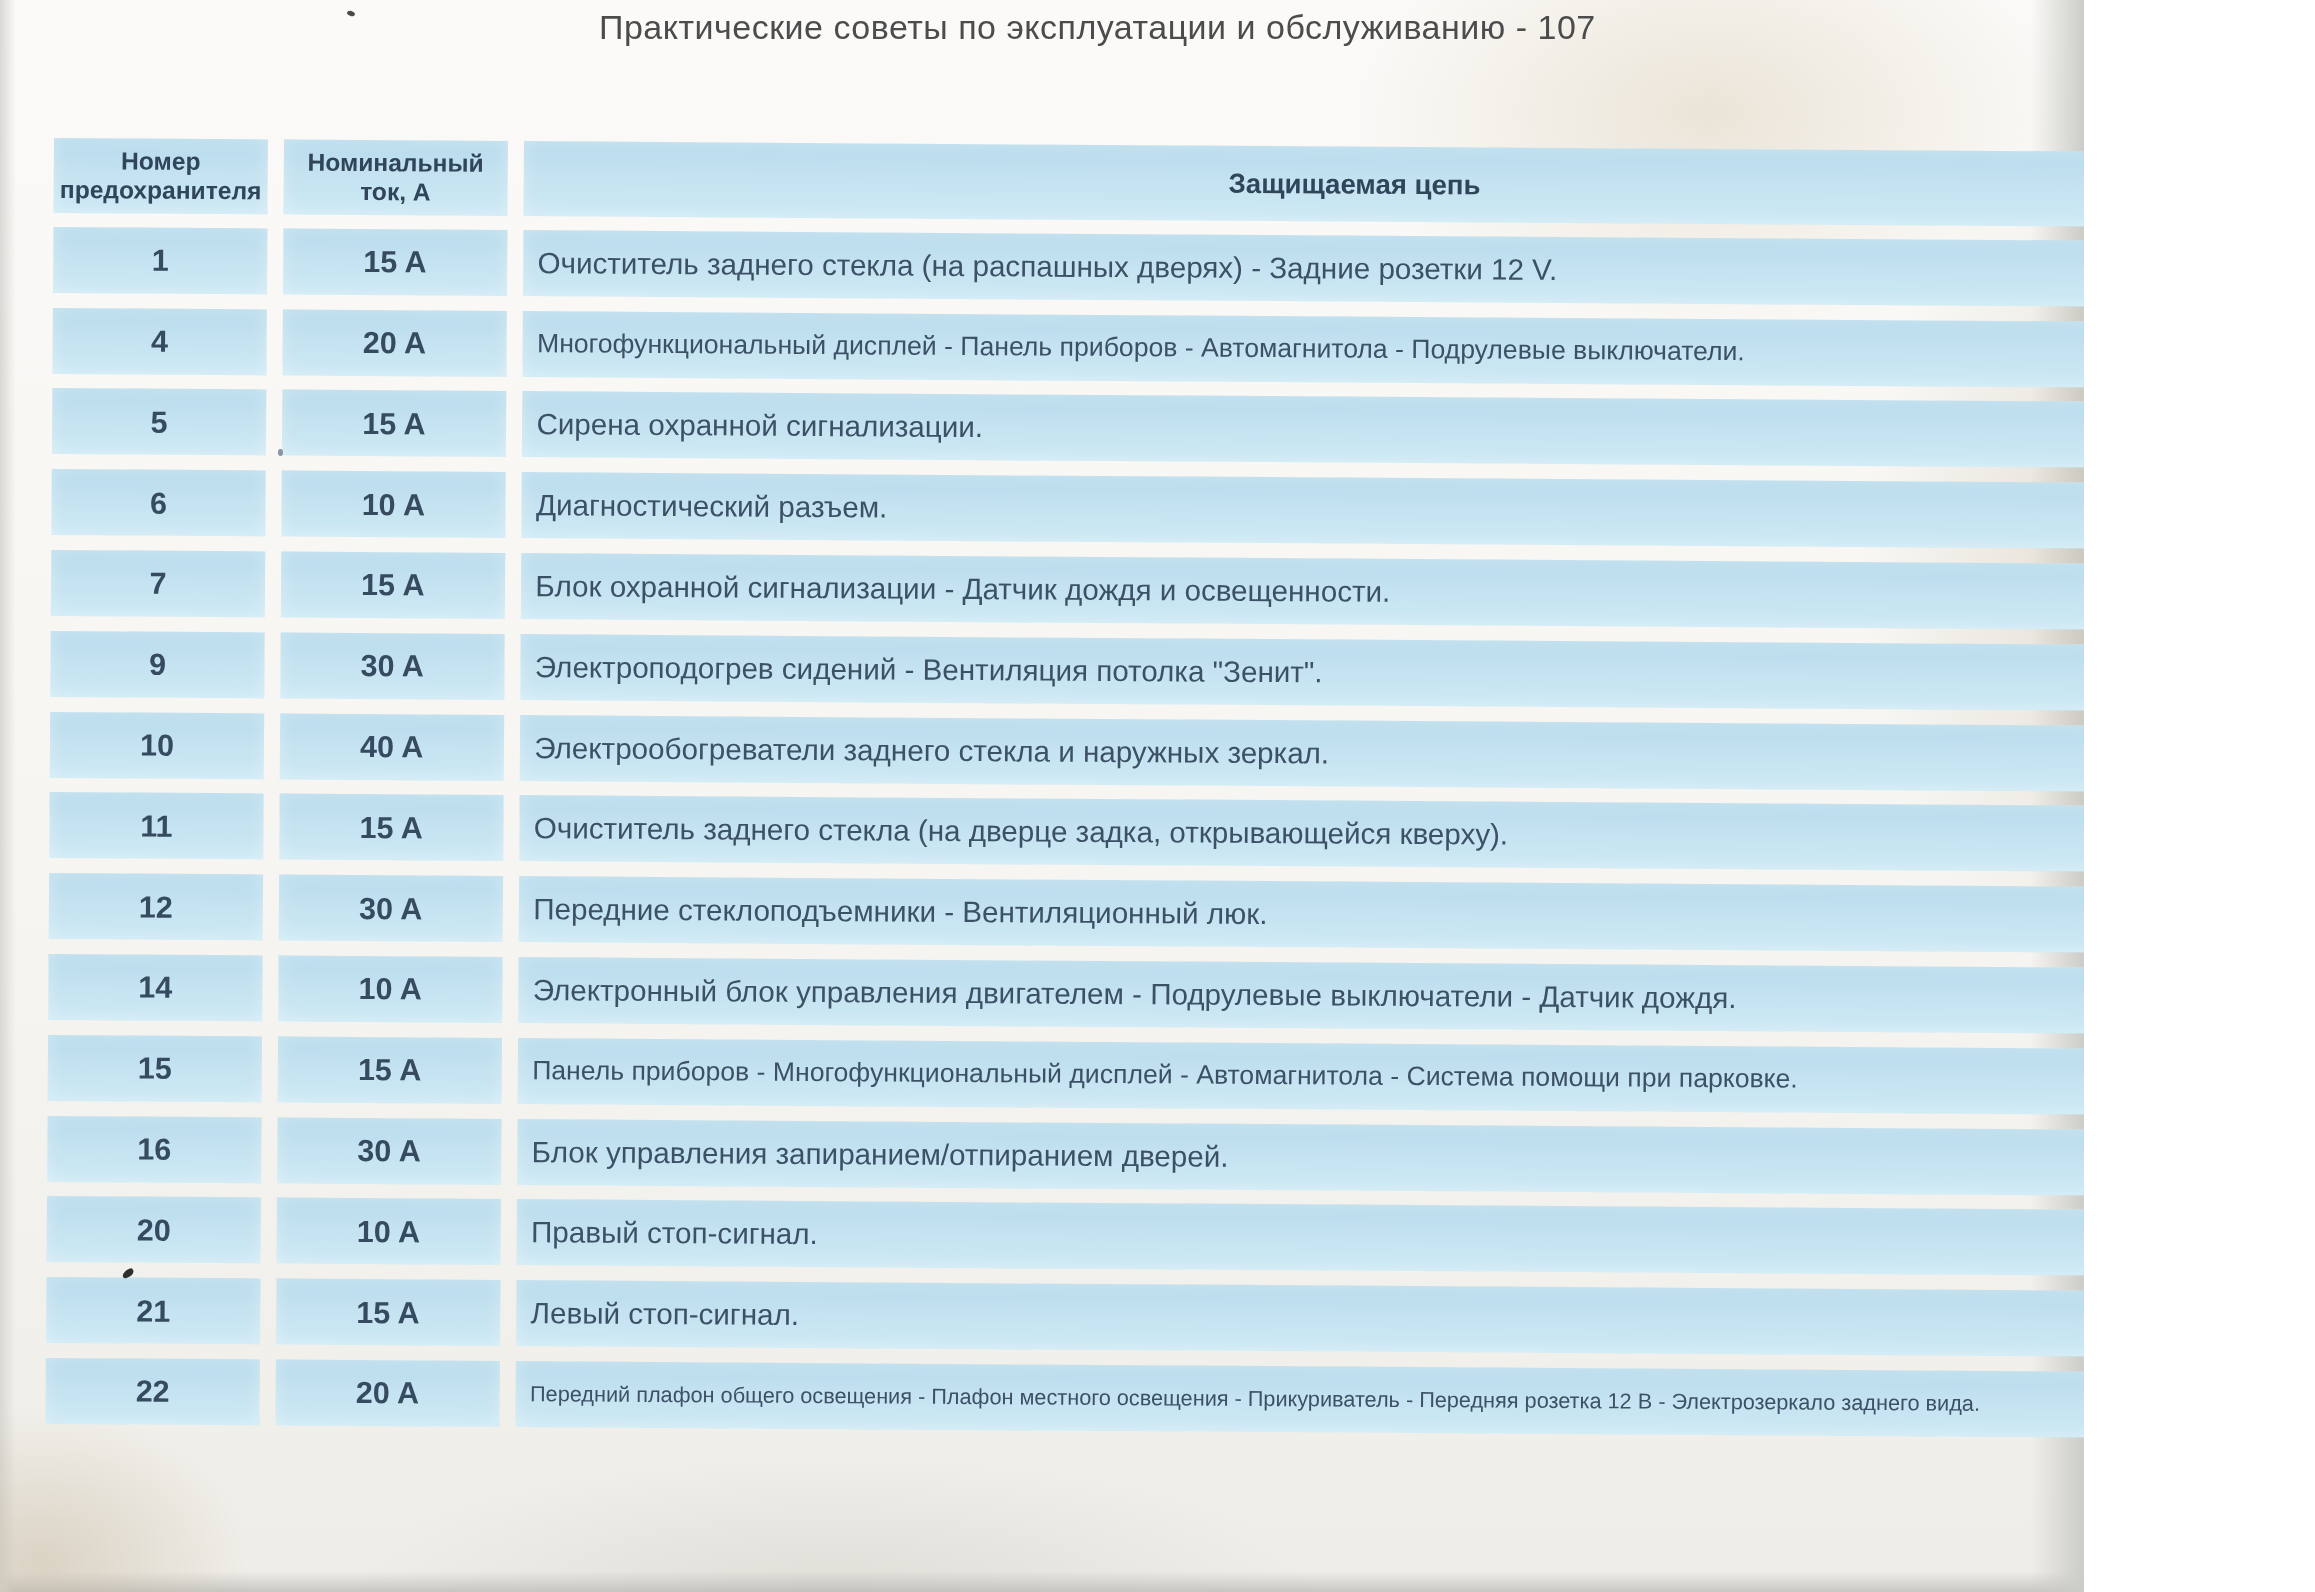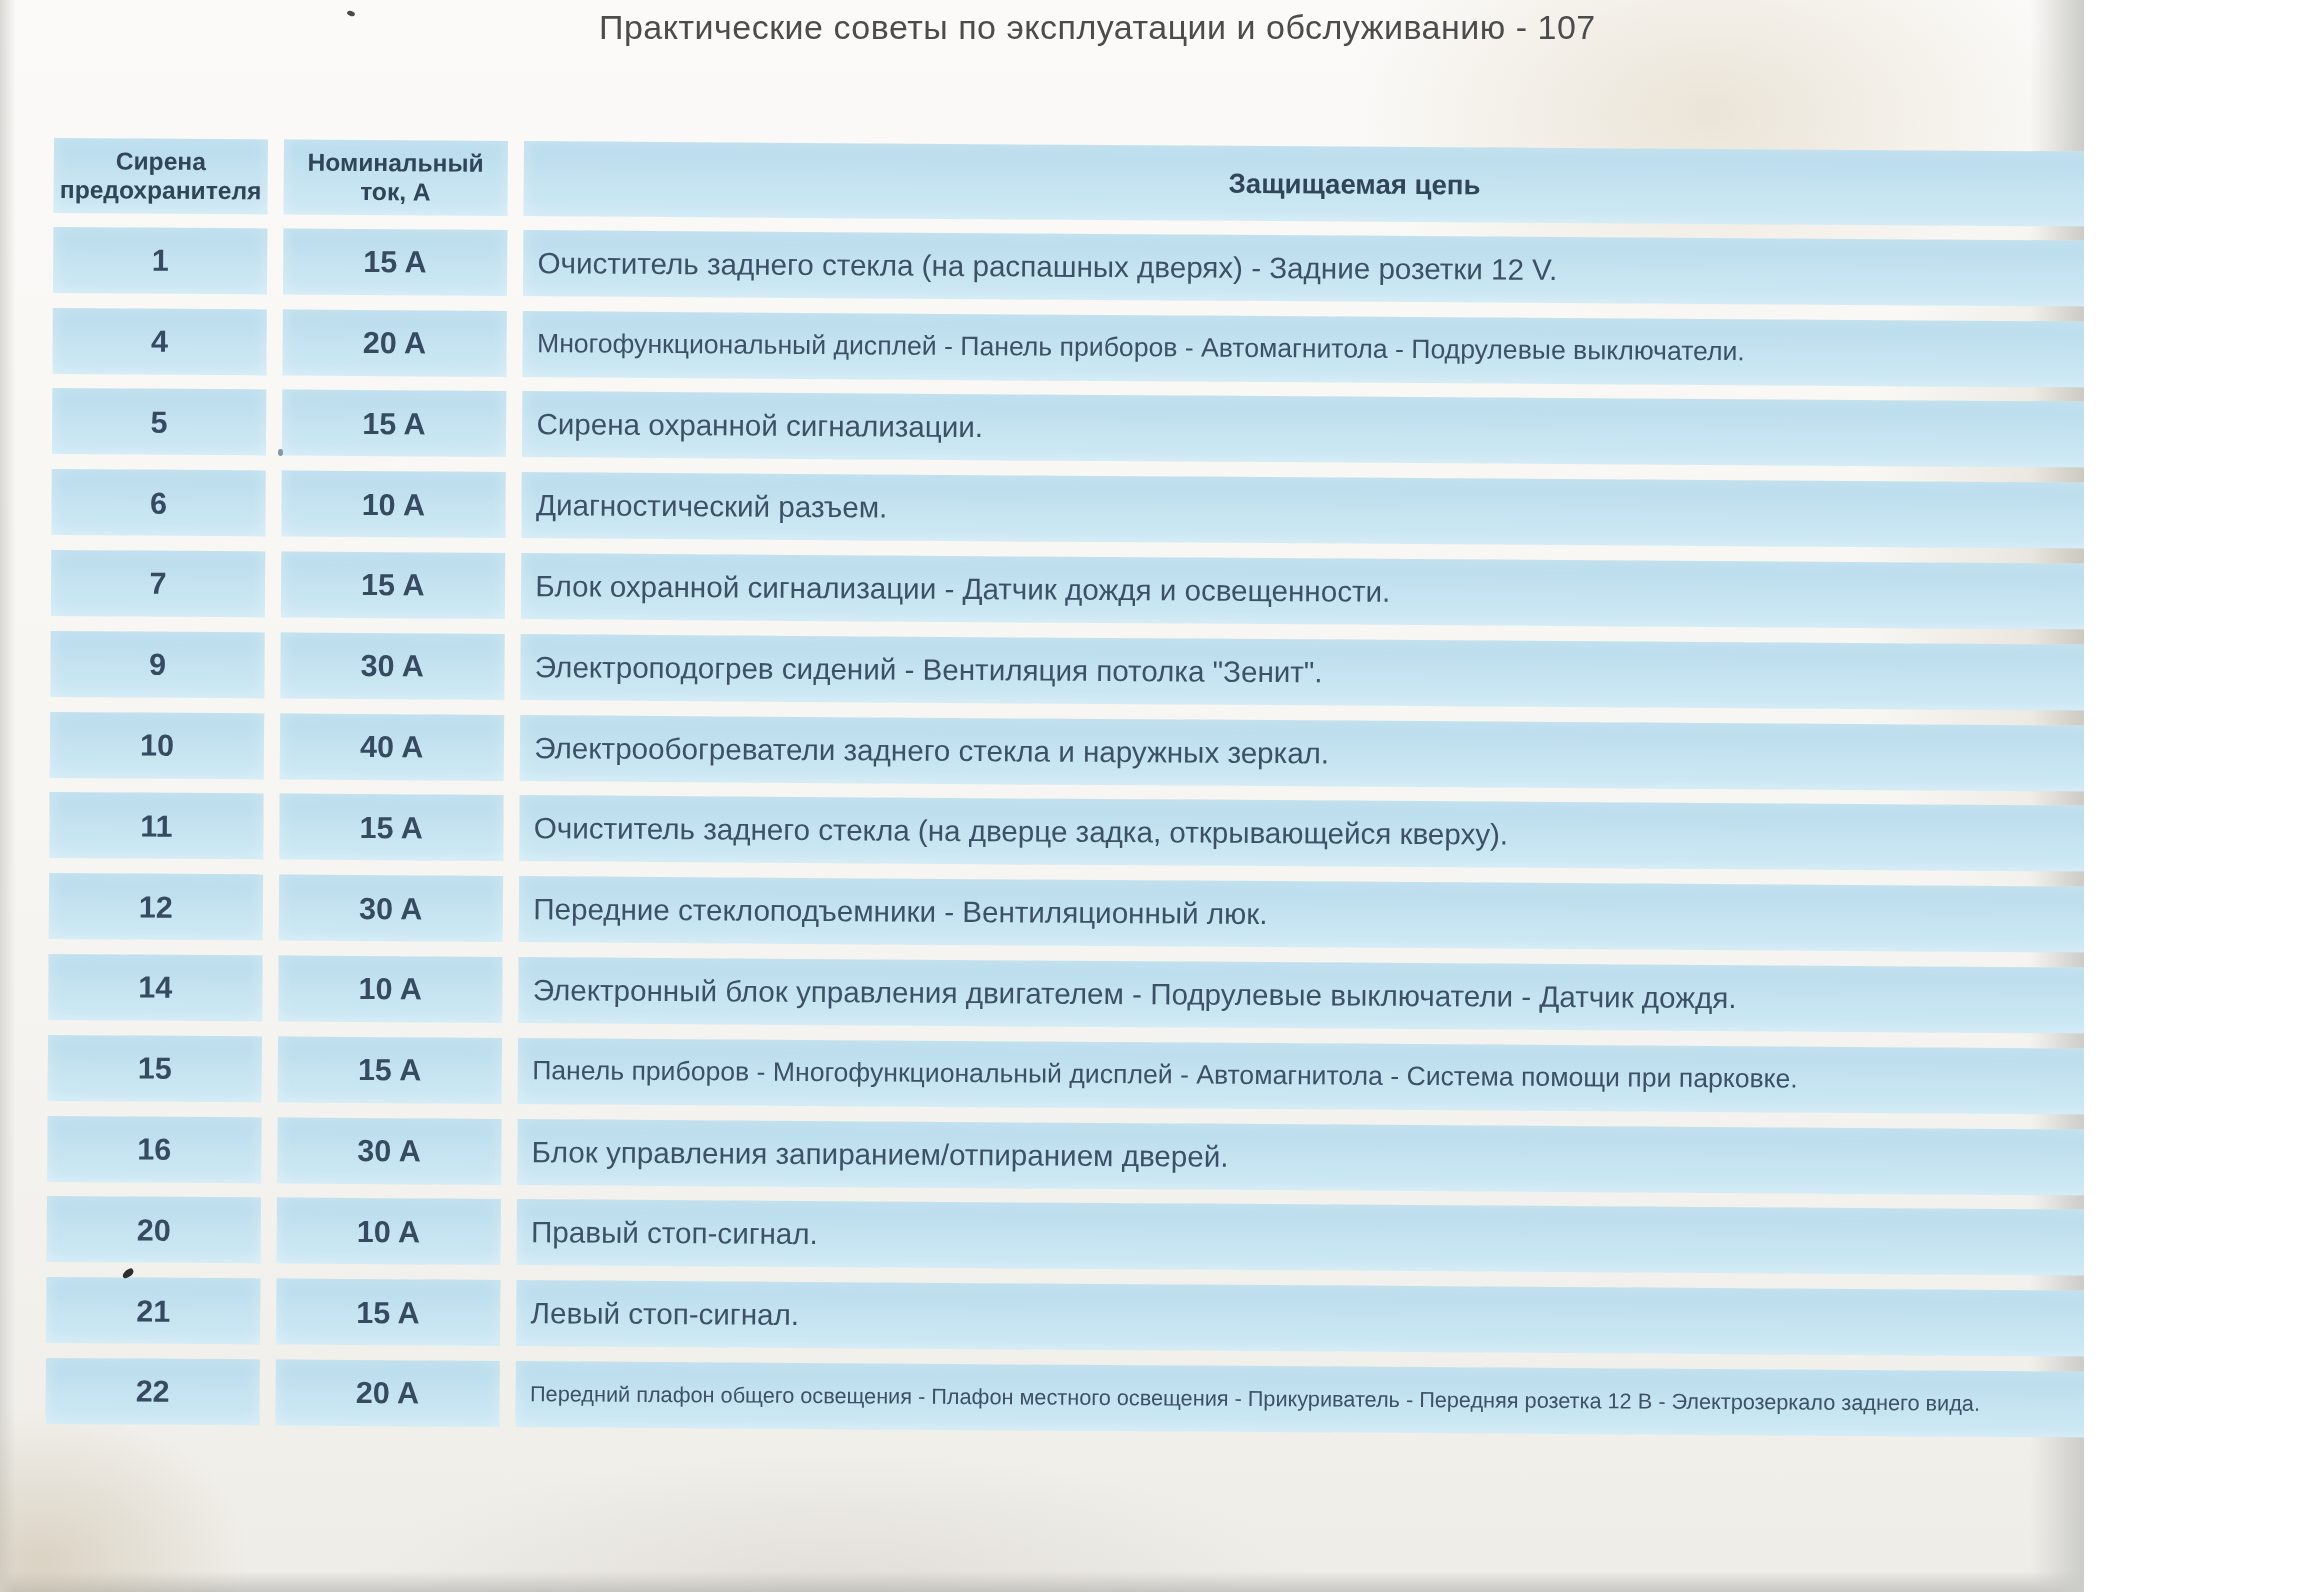--- a/index.html
+++ b/index.html
@@ -100,21 +100,21 @@
 </head>
 <body>
 
 <div class="page">
 
   <div class="title">Практические советы по эксплуатации и обслуживанию - 107</div>
 
   <div class="fuse-table">
     <div class="t-row header">
       <div class="cell c1 hdr">
-        <span>Сирена</span>
+        <span>Номер</span>
         <span>предохранителя</span>
       </div>
       <div class="cell c2 hdr">
         <span>Номинальный</span>
         <span>ток, А</span>
       </div>
       <div class="cell c3 hdr">
         <span>Защищаемая цепь</span>
       </div>
     </div>

